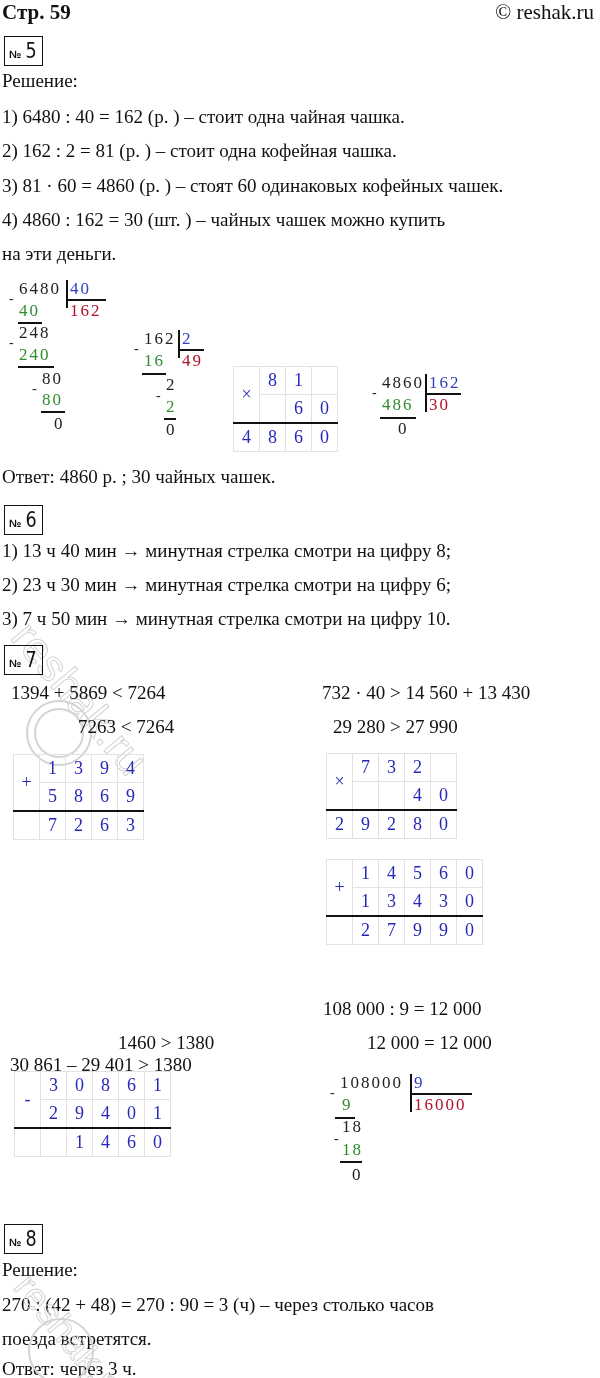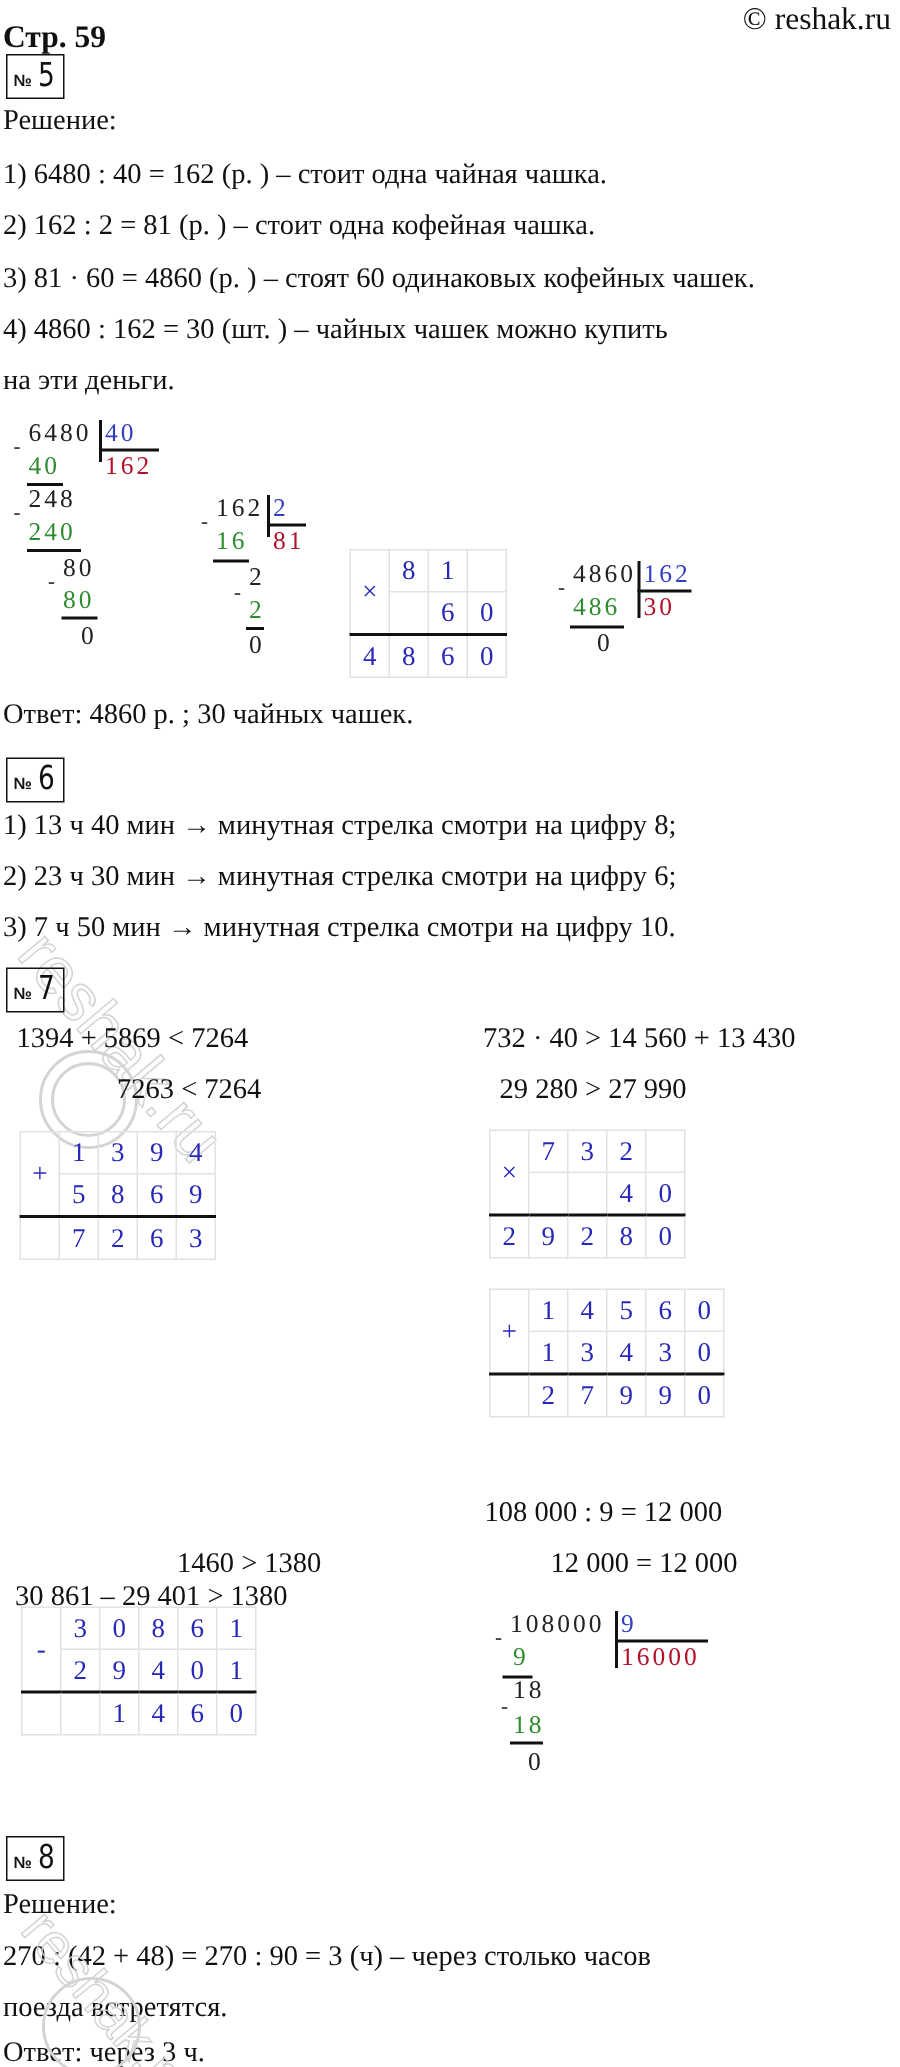--- a/index.html
+++ b/index.html
@@ -1,19 +1,19 @@
 <!DOCTYPE html>
 <html><head>
 <meta charset="utf-8">
 <style>
   html, body { margin:0; padding:0; background:#ffffff; }
   body { width:600px; height:1378px; position:relative; overflow:hidden;
          font-family:"Liberation Serif", serif; color:#111; font-size:19px; }
   .abs { position:absolute; white-space:nowrap; }
-  .hdr { font-weight:bold; font-size:21px;margin-top:12px; }
+  .hdr { font-weight:bold; font-size:21px; }
   .site { font-size:21px;text-align:center; }
   .num-box { position:absolute; border:1.5px solid #111; height:28px; padding:0 4px;
              font-family:"Liberation Sans", sans-serif; display:flex; align-items:baseline; gap:3px; }
   .num-box .no { font-size:11px; font-weight:bold; }
   .num-box .n { font-size:22px; line-height:28px; font-family:"DejaVu Sans", sans-serif; transform:scaleX(0.8); display:inline-block; }
   .line { position:absolute; white-space:nowrap; font-size:19px; }
   
   .ld { position:absolute; font-family:"Liberation Serif", serif; font-size:17px; letter-spacing:2px; }
   .ld .t { position:absolute; white-space:nowrap; line-height:18px; }
   .blk { color:#222; }
@@ -69,21 +69,21 @@
   <span class="t blk" style="left:54px;top:135px;">0</span>
 </div>
 
 <div class="ld" style="left:130px;top:330px;width:90px;height:120px;">
   <span class="t blk" style="left:14px;top:0;">162</span>
   <span class="vl" style="left:48px;top:0;height:28px;"></span>
   <span class="t blu" style="left:52px;top:0;">2</span>
   <span class="hl" style="left:48px;top:19px;width:26px;"></span>
   <span class="t minus blk" style="left:4px;top:10px;">-</span>
   <span class="t grn" style="left:14px;top:22px;">16</span>
-  <span class="t red" style="left:52px;top:22px;">81</span>
+  <span class="t red" style="left:52px;top:22px;">49</span>
   <span class="hl" style="left:12px;top:43px;width:24px;"></span>
   <span class="t blk" style="left:36px;top:46px;">2</span>
   <span class="t minus blk" style="left:26px;top:57px;">-</span>
   <span class="t grn" style="left:36px;top:68px;">2</span>
   <span class="hl" style="left:34px;top:88px;width:12px;"></span>
   <span class="t blk" style="left:36px;top:91px;">0</span>
 </div>
 
 <table class="col" style="left:233px;top:366px;">
   <tbody>

